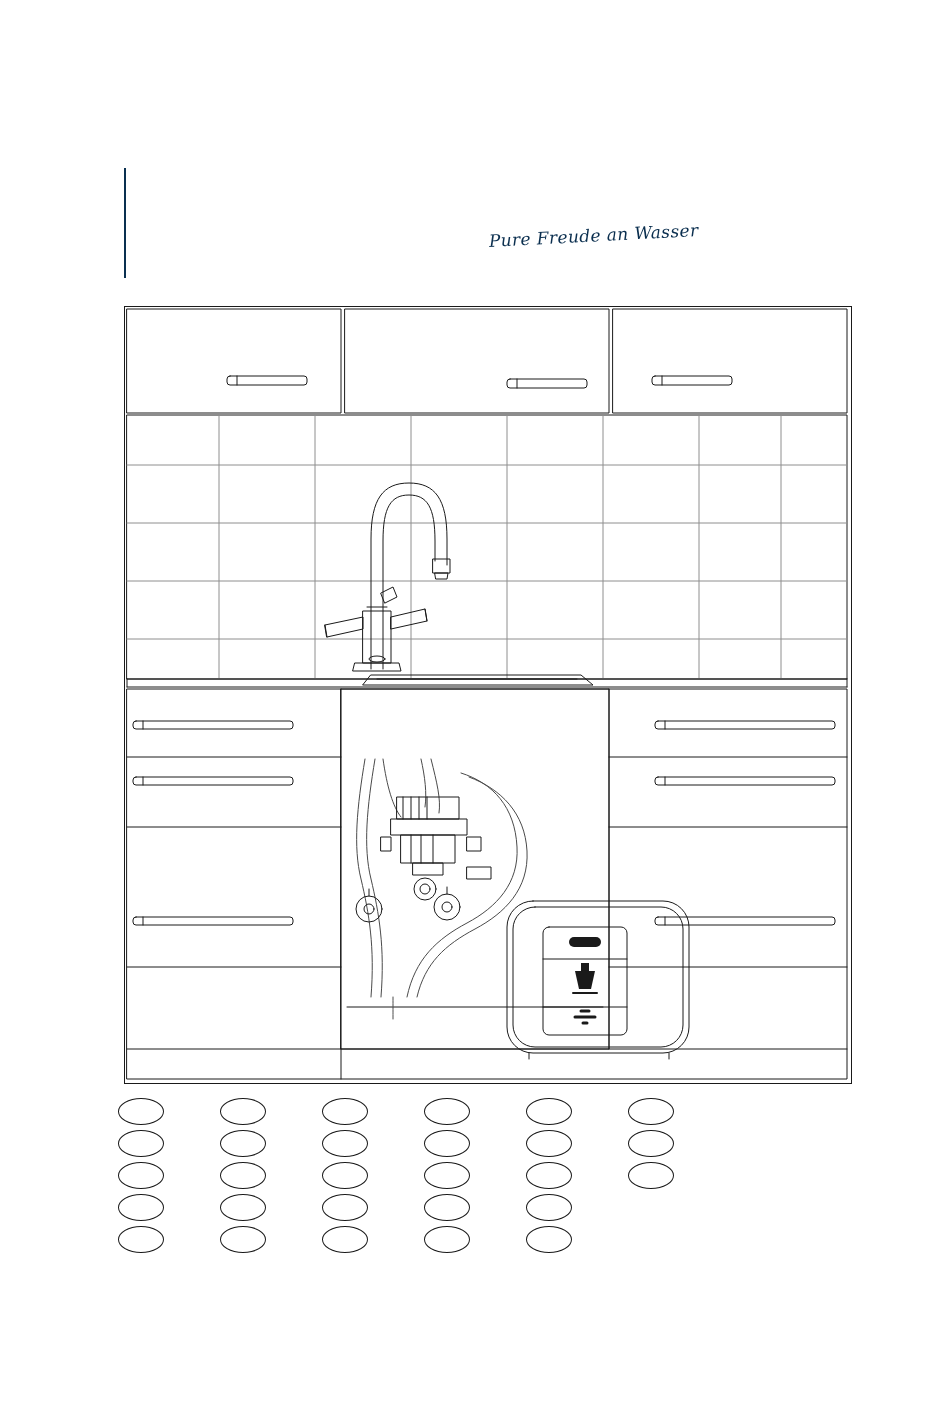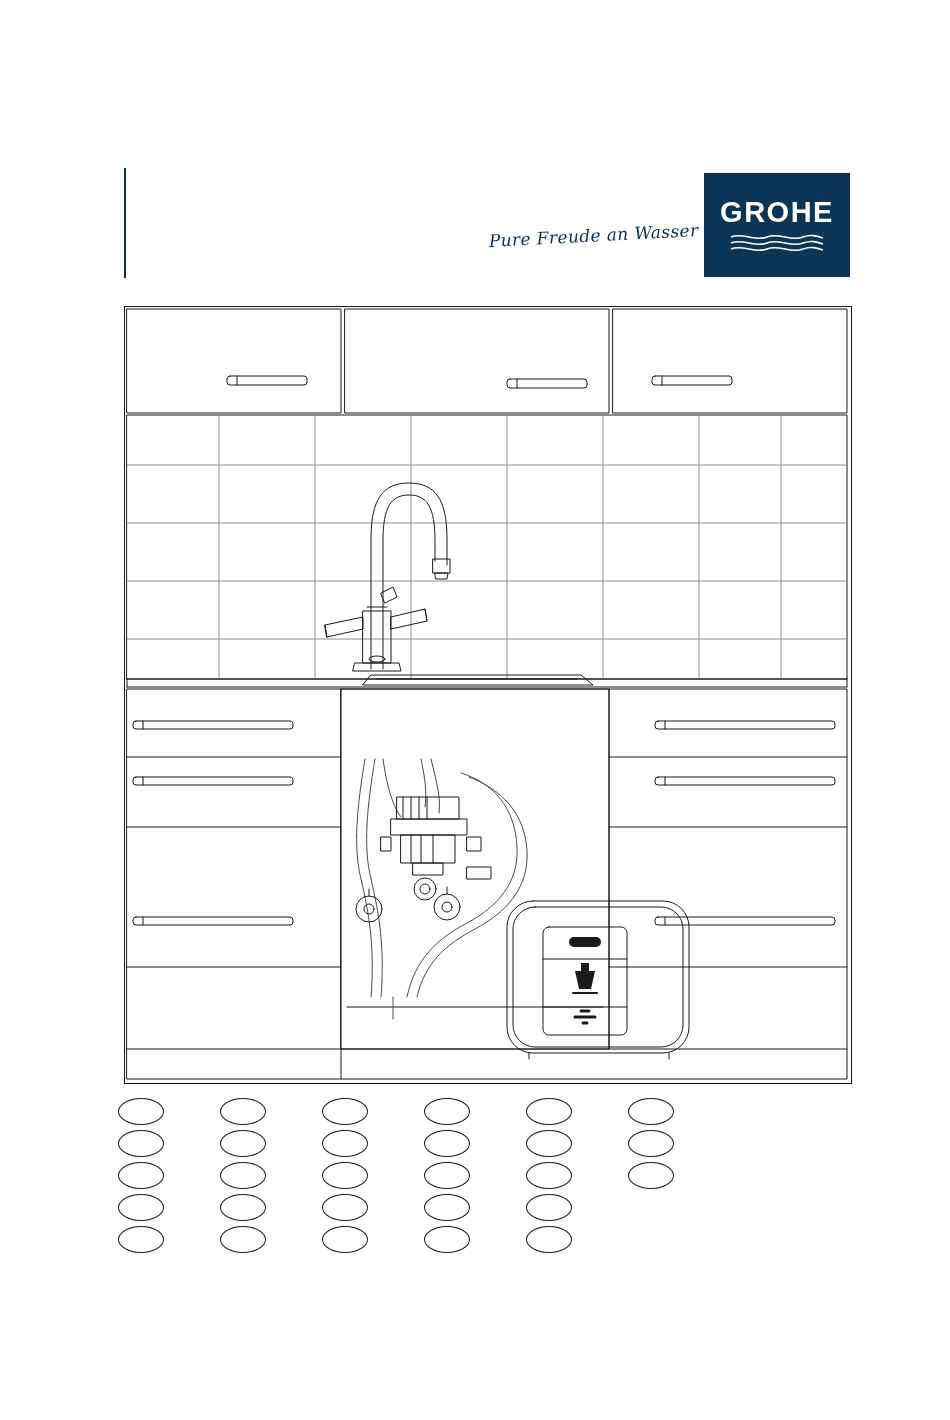--- a/index.html
+++ b/index.html
@@ -112,28 +112,20 @@
 </head>
 <body>
 
 <div class="page">
 
   <div class="header">
     <div class="header-rule"></div>
 
     <div class="claim">Pure Freude an Wasser</div>
 
-    <div class="logo-box">
-      <div class="logo-word">GROHE</div>
-      <svg class="logo-waves" viewBox="0 0 96 20">
-        <path d="M2 4 C 14 -1, 26 9, 38 4 C 50 -1, 62 9, 74 4 C 82 1, 88 3, 94 5" fill="none" stroke="#ffffff" stroke-width="1.6"></path>
-        <path d="M2 10 C 14 5, 26 15, 38 10 C 50 5, 62 15, 74 10 C 82 7, 88 9, 94 11" fill="none" stroke="#ffffff" stroke-width="1.6"></path>
-        <path d="M2 16 C 14 11, 26 21, 38 16 C 50 11, 62 21, 74 16 C 82 13, 88 15, 94 17" fill="none" stroke="#ffffff" stroke-width="1.6"></path>
-      </svg>
-    </div>
   </div>
 
   <div class="illu-frame">
     <svg class="illu-svg" width="724" height="774" viewBox="0 0 724 774">
       <g fill="none" stroke="#1a1a1a" stroke-width="1" stroke-linejoin="round" stroke-linecap="round">
 
         <g>
           <rect x="2" y="2" width="214" height="104"></rect>
           <rect x="220" y="2" width="264" height="104"></rect>
           <rect x="488" y="2" width="234" height="104"></rect>

